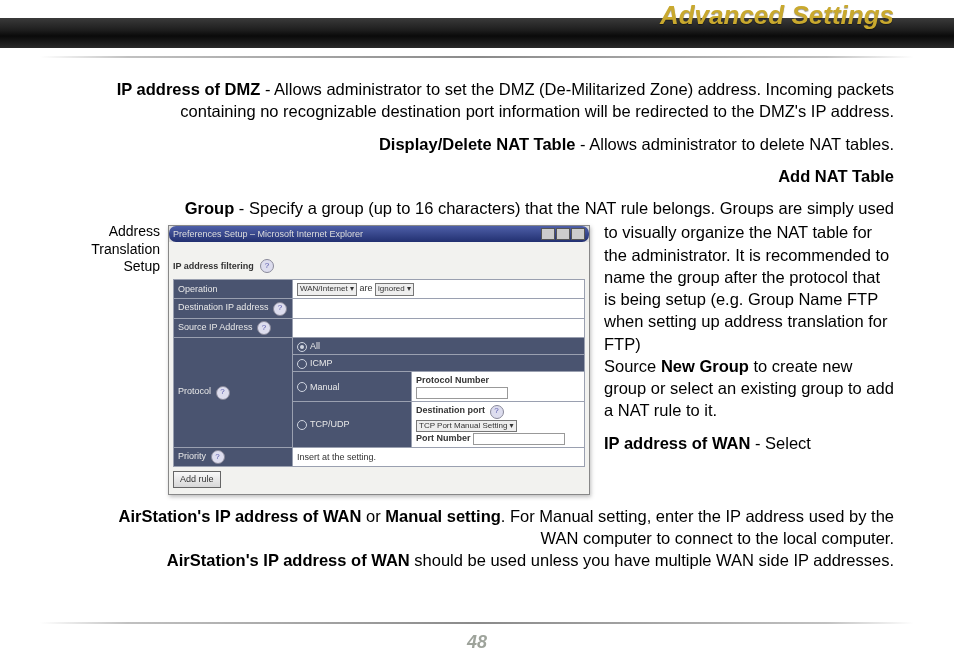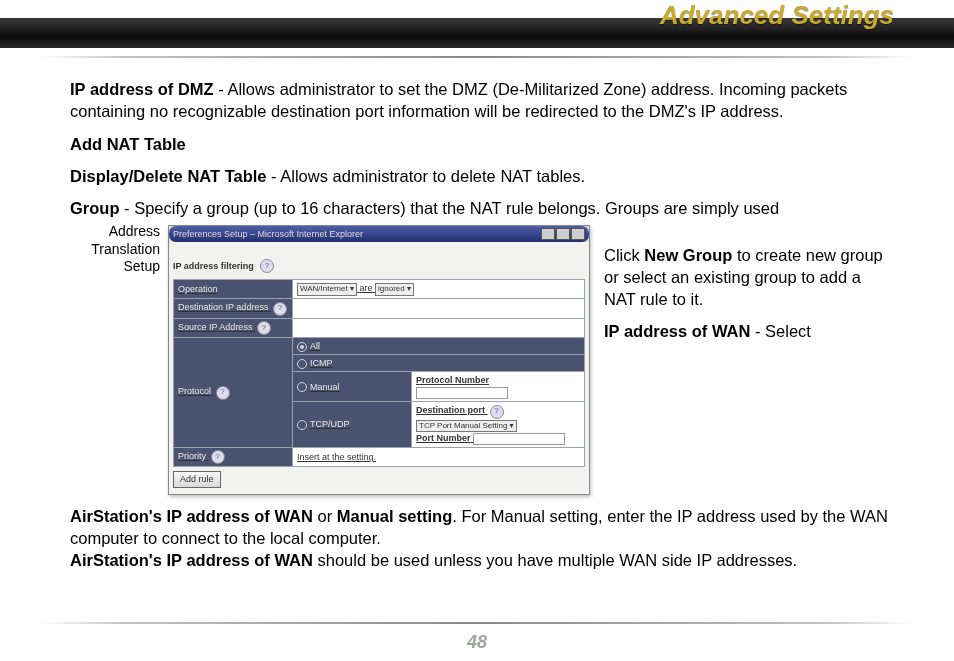--- a/index.html
+++ b/index.html
@@ -55,21 +55,21 @@
     font-size: 18px;
   }
   .content {
     position: absolute;
     top: 78px;
     left: 70px;
     right: 60px;
     font-size: 16.5px;
     line-height: 1.35;
   }
-  .content p { margin: 0 0 10px 0; }
+  .content p { margin: 0 0 10px 10px; text-align: right; }
   b { font-weight: bold; }
 
   
   .midrow {
     position: relative;
     overflow: auto; 
     margin-bottom: 4px;
   }
   .caption {
     float: left;
@@ -105,21 +105,21 @@
   }
   .shot .body {
     background:#f2f2ef;
     padding:15px 4px 6px 4px;
   }
   .ipline { display:flex; align-items:center; gap:4px; margin:2px 0 6px 0; filter: blur(.4px);}
   .q {
     width:12px;height:12px;border-radius:50%;border:1px solid #889;background:#dde;
     display:inline-flex;align-items:center;justify-content:center;font-size:8px;color:#55a;margin-left:2px;
   }
-  table.form { border-collapse:collapse; width:100%;text-decoration:underline; }
+  table.form { border-collapse:collapse; width:100%; }
   table.form td, table.form th {
     border:1px solid #9aa0b0;
     padding:2px 4px;
     font-size:9px;
     vertical-align:middle;
   }
   table.form .lab {
     background:#4a5470; color:#e8e8e8; width:110px; white-space:nowrap;
     filter: blur(.4px);
   }
@@ -146,25 +146,25 @@
 <div class="header-title">Advanced Settings</div>
 <div class="hairline top"></div>
 
 <div class="content">
 
   <p>
     <b>IP address of DMZ</b><span> - Allows administrator to set the DMZ (De-Militarized Zone) address. Incoming packets containing no recognizable destination port information will be redirected to the DMZ's IP address.</span>
   </p>
 
   <p>
+    <b>Display/Delete NAT Table</b><span>  - Allows administrator to delete NAT tables.</span>
+  </p>
+
+  <p>
     <b>Add NAT Table</b>
-  </p>
-
-  <p>
-    <b>Display/Delete NAT Table</b><span>  - Allows administrator to delete NAT tables.</span>
   </p>
 
   <p style="margin-bottom:2px;">
     <b>Group</b><span> - Specify a group (up to 16 characters) that the NAT rule belongs.   Groups are simply used </span>
   </p>
 
   <div class="midrow">
     <div class="caption">
       <span>Address</span><br>
       <span>Translation</span><br>
@@ -232,22 +232,22 @@
             <td class="lab"><span>Priority</span> <span class="q">?</span></td>
             <td class="val" colspan="2"><span style="filter:blur(.4px)">Insert at the setting.</span></td>
           </tr>
         </tbody>
           </table>
         <span class="addbtn">Add rule</span>
       </div>
     </div>
 
     <div class="wrap-text">
-      <br>
-      <span>Click </span><b>New Group</b><span> to create new group or select an existing group to add a NAT rule to it.</span>
+      <span>to visually organize the NAT table for the administrator.  It is recommended to name the group after the protocol that is being setup (e.g. Group Name FTP when setting up address translation for FTP)</span><br>
+      <span>Source </span><b>New Group</b><span> to create new group or select an existing group to add a NAT rule to it.</span>
       <div style="height:10px"></div>
       <b>IP address of WAN</b><span> - Select </span>
     </div>
   </div>
 
   <p style="margin-top:0">
     <b>AirStation's IP address of WAN</b><span> or </span><b>Manual setting</b><span>.  For Manual setting, enter the IP address used by the WAN computer to connect to the local computer.</span><br>
     <b>AirStation's IP address of WAN</b><span> should be used unless you have multiple WAN side IP addresses.</span>
   </p>
 

